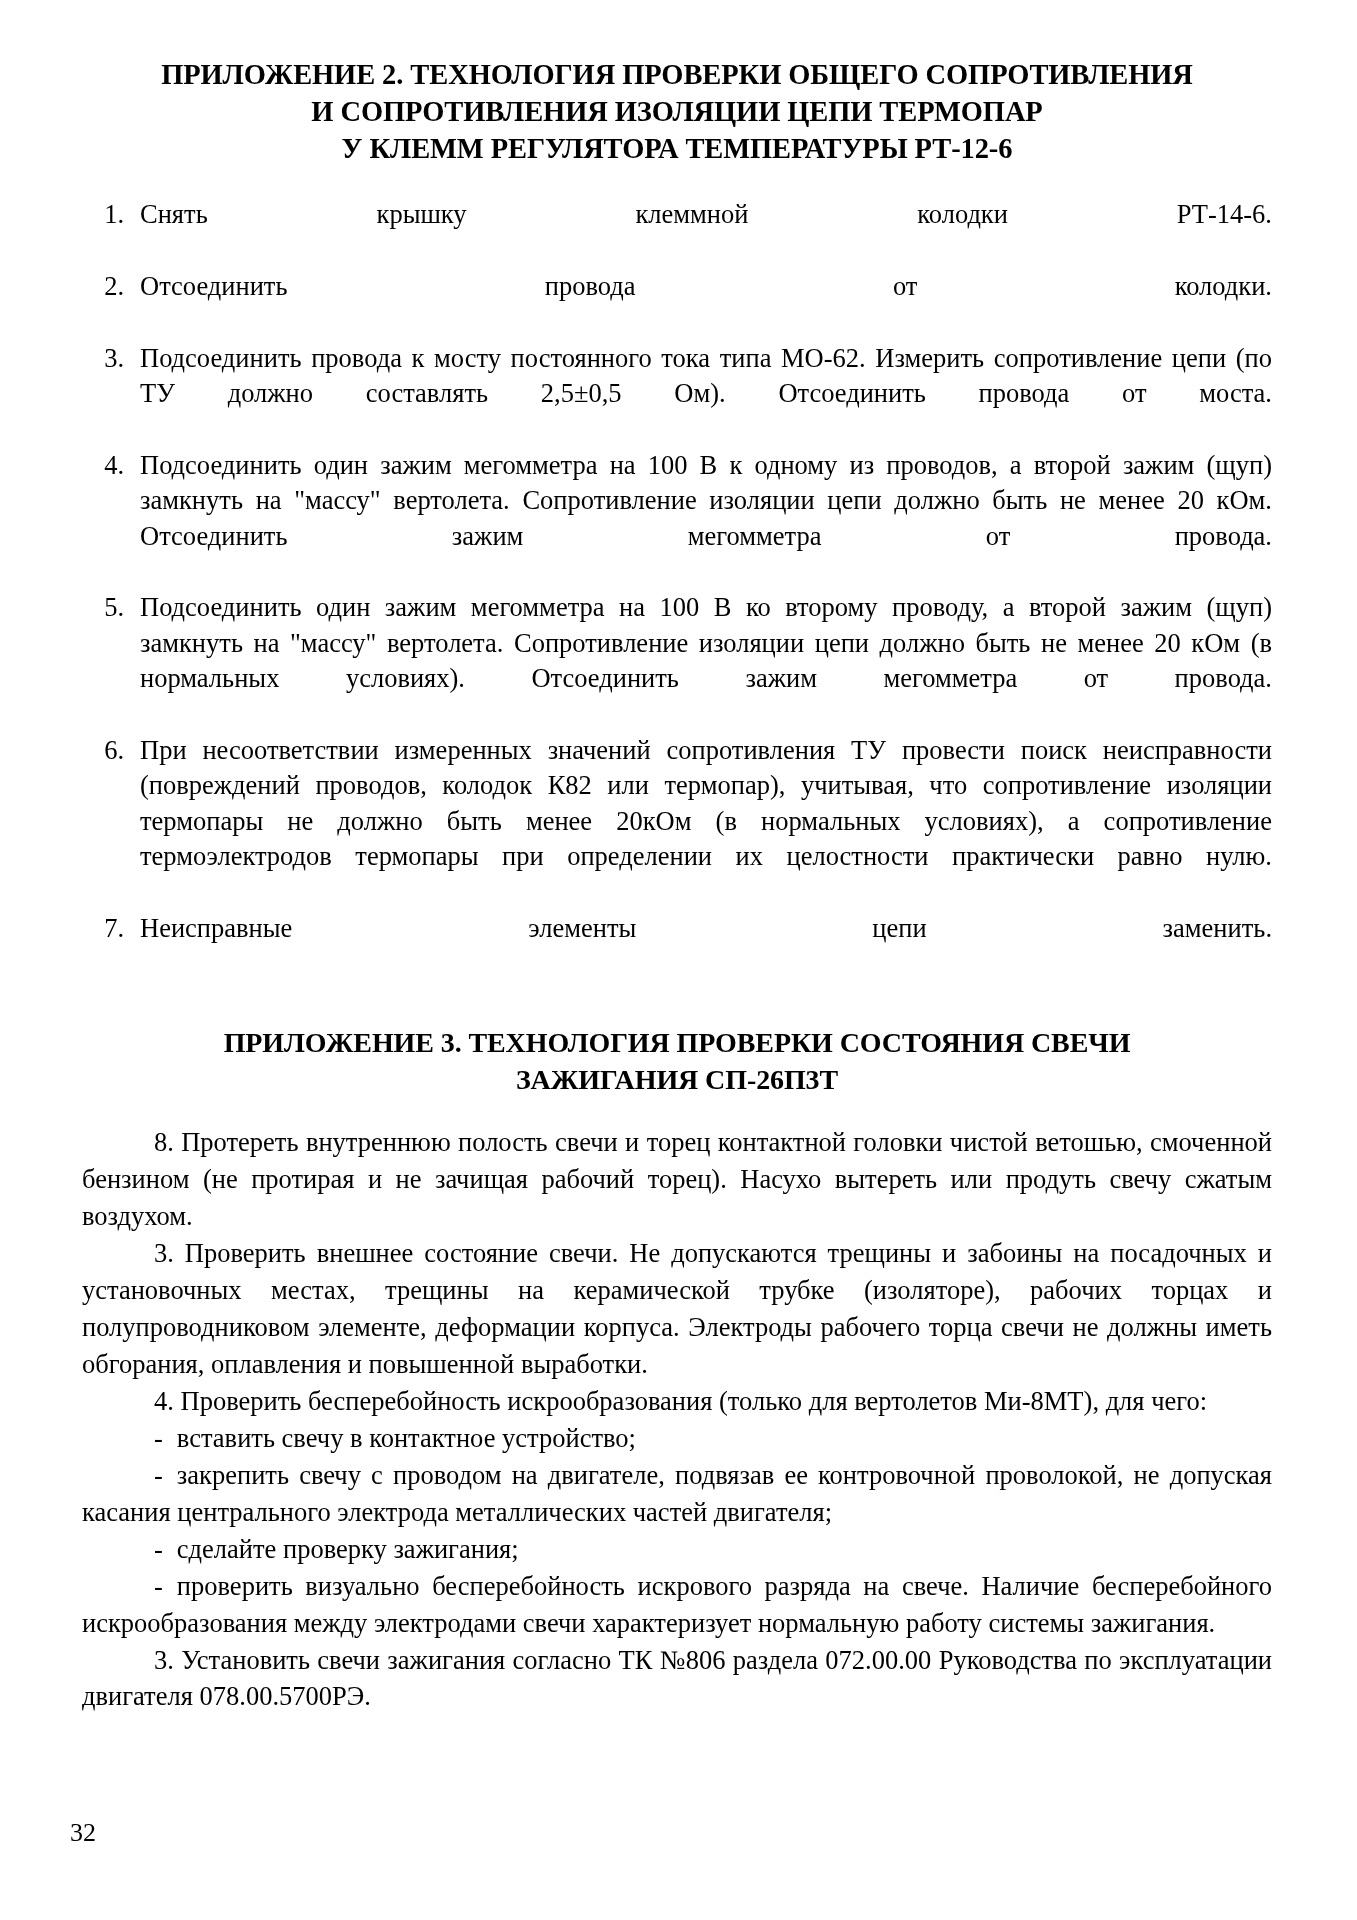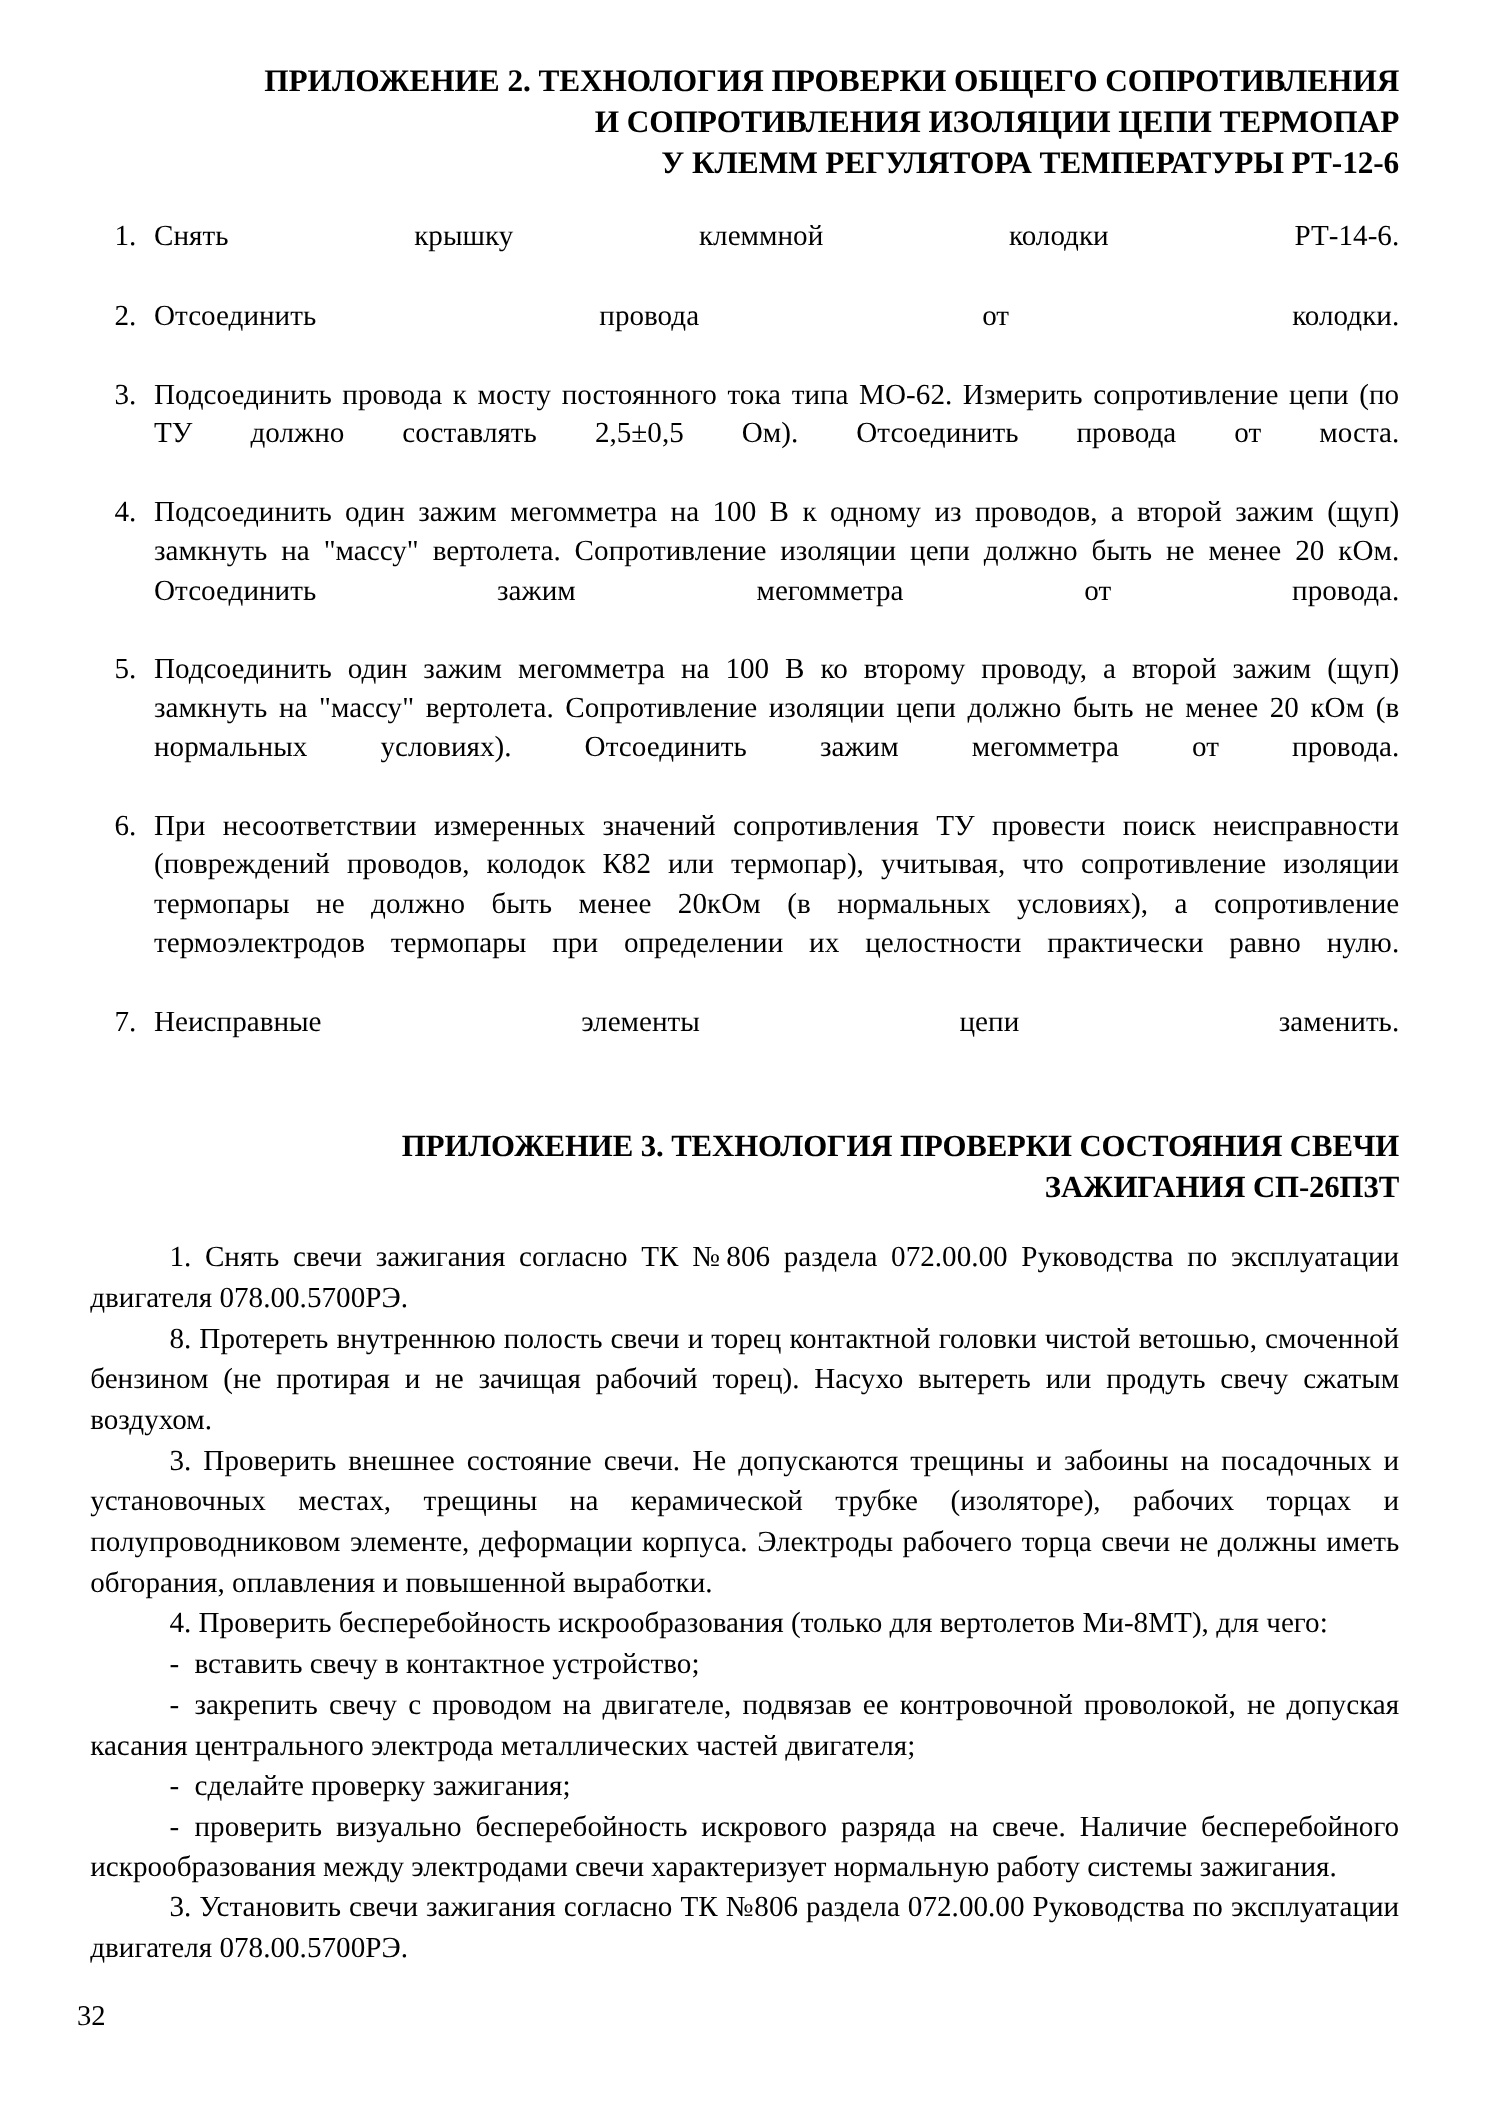--- a/index.html
+++ b/index.html
@@ -21,21 +21,21 @@
   }
   .content {
     position: absolute;
     left: 82px;
     top: 56px;
     width: 1190px;
   }
 
   
   .heading {
-    text-align: right;
+    text-align: center;
     font-weight: bold;
     font-size: 28.5px;
     line-height: 1.30;
     letter-spacing: -0.1px;
     margin: 0;
   }
   .heading .hline { display: block; white-space: nowrap; }
 
   #heading-app2 { margin-bottom: 0; }
 
@@ -148,21 +148,20 @@
         <span class="body">Неисправные элементы цепи заменить.</span>
       </li>
     </ol>
 
     <div class="heading" id="heading-app3">
       <span class="hline">ПРИЛОЖЕНИЕ 3. ТЕХНОЛОГИЯ ПРОВЕРКИ СОСТОЯНИЯ СВЕЧИ</span>
       <span class="hline">ЗАЖИГАНИЯ СП-26П3Т</span>
     </div>
 
     <div class="para-block">
-      <p class="para">1. Снять свечи зажигания согласно ТК №806 раздела 072.00.00  Руководства по эксплуатации двигателя 078.00.5700РЭ.</p>
       <p class="para">8. Протереть внутреннюю полость свечи и торец контактной головки чистой ветошью, смоченной бензином (не протирая и не зачищая рабочий торец). Насухо вытереть или продуть свечу сжатым воздухом.</p>
       <p class="para">3. Проверить внешнее состояние свечи. Не допускаются трещины и забоины на посадочных и установочных местах, трещины на керамической трубке (изоляторе), рабочих торцах и полупроводниковом элементе, деформации корпуса. Электроды рабочего торца свечи не должны иметь обгорания, оплавления и повышенной выработки.</p>
       <p class="para">4. Проверить бесперебойность искрообразования (только для вертолетов Ми-8МТ), для чего:</p>
 
       <p class="bullet">
         <span class="dash">-</span><span>вставить свечу в контактное устройство;</span>
       </p>
       <p class="bullet">
         <span class="dash">-</span><span>закрепить свечу с проводом на двигателе, подвязав ее контровочной проволокой, не допуская касания центрального электрода металлических частей двигателя;</span>
       </p>

